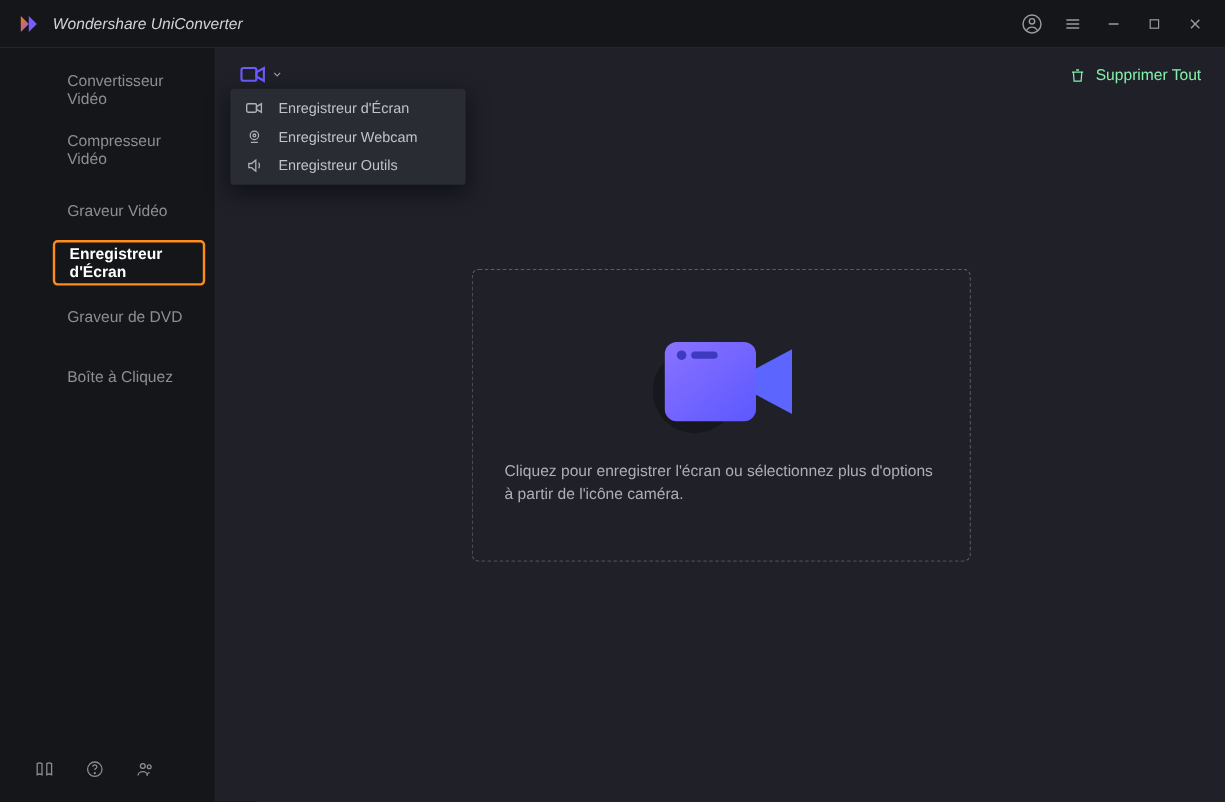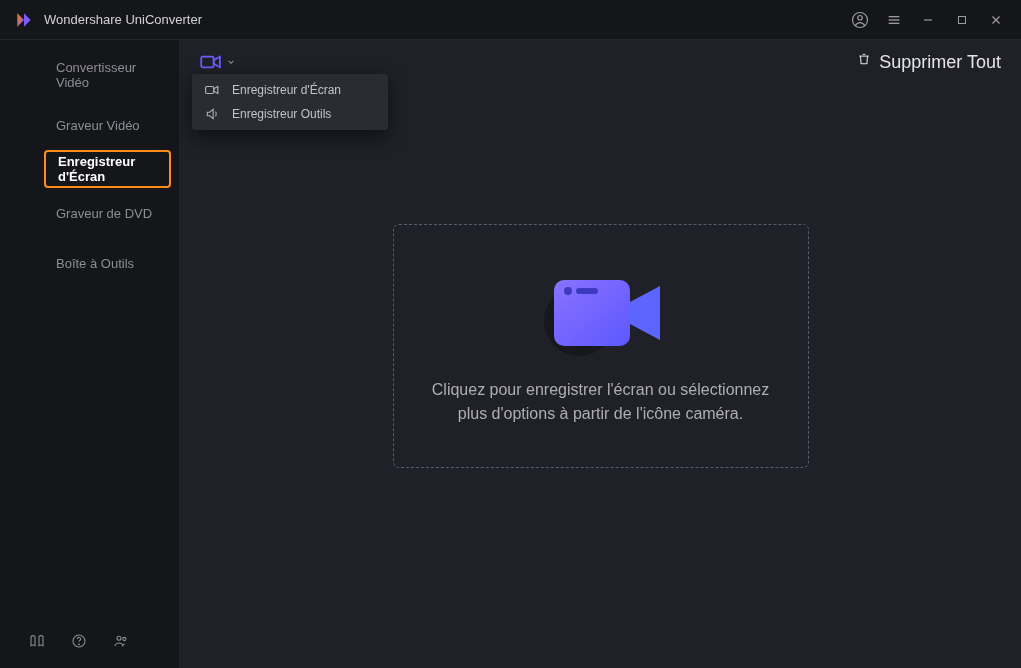--- a/index.html
+++ b/index.html
@@ -23,20 +23,21 @@
     width: 20px; height: 20px;
     margin-right: 10px;
     margin-left: 6px;
     display: inline-flex;
     align-items: center;
     justify-content: center;
   }
   .titlebar .title {
     font-size: 13px;
     color: #d2d2d6;
+    font-style: italic;
   }
   .titlebar .spacer { flex: 1; }
   .titlebar .ctl {
     width: 34px; height: 34px;
     display: inline-flex; align-items: center; justify-content: center;
     color: #9a9aa0;
     cursor: pointer;
   }
 
   .body {
@@ -101,24 +102,24 @@
     display: inline-flex;
     align-items: center;
     gap: 4px;
     color: #6b5cff;
     cursor: pointer;
     padding: 4px 6px;
   }
   .toolbar .spacer { flex: 1; }
   .clear-btn {
     display: inline-flex;
-    align-items: flex-start;
+    align-items: flex-end;
     gap: 8px;
-    color: #e5e5e5;
-    font-size: 18px;
+    color: #86efac;
+    font-size: 13px;
     cursor: pointer;
   }
 
   .dropdown {
     position: absolute;
     top: 74px;
     left: 192px;
     width: 196px;
     background: #2a2c34;
     border-radius: 3px;
@@ -151,23 +152,23 @@
     border: 1px dashed #5a5c66;
     border-radius: 6px;
     display: flex;
     flex-direction: column;
     align-items: center;
     justify-content: center;
     gap: 18px;
     cursor: pointer;
   }
   .dropzone .hint {
-    font-size: 16px;
+    font-size: 13px;
     color: #aeaeb4;
-    text-align: center;
+    text-align: left;
     line-height: 1.5;
     max-width: 360px;
   }
   .big-cam { position: relative; width: 130px; height: 94px; }
   .big-cam .shadow-circle {
     position: absolute;
     width: 70px; height: 70px;
     border-radius: 50%;
     background: #17181e;
     left: 8px; top: 20px;
@@ -225,30 +226,33 @@
 </div>
 
 <div class="body">
 
   <div class="sidebar">
     <div class="nav">
       <div class="nav-item">
           <span>Convertisseur Vidéo</span>
         </div>
       <div class="nav-item">
+          <span>Compresseur Vidéo</span>
+        </div>
+      <div class="nav-item">
           <span>Graveur Vidéo</span>
         </div>
       <div class="nav-item selected">
           <span>Enregistreur d'Écran</span>
         </div>
       <div class="nav-item">
           <span>Graveur de DVD</span>
         </div>
       <div class="nav-item">
-          <span>Boîte à Outils</span>
+          <span>Boîte à Cliquez</span>
         </div>
     </div>
     <div class="sidebar-bottom">
       <span class="bicon">
         <svg width="16" height="16" viewBox="0 0 24 24" fill="none" stroke="currentColor" stroke-width="1.6">
             <path d="M3 5 C3 5 6 3 9 5 L9 19 C6 17 3 19 3 19 Z"></path>
             <path d="M21 5 C21 5 18 3 15 5 L15 19 C18 17 21 19 21 19 Z"></path>
           </svg>
       </span>
       <span class="bicon">
@@ -320,19 +324,29 @@
       <svg width="14" height="12" viewBox="0 0 24 18" fill="none" stroke="currentColor" stroke-width="2">
           <rect x="1" y="3" width="14" height="12" rx="2"></rect>
           <path d="M15 7 L22 3 V15 L15 11 Z"></path>
         </svg>
     </span>
     <span>Enregistreur d'Écran</span>
   </div>
   <div class="dropdown-item">
     <span class="di-icon">
       <svg width="14" height="14" viewBox="0 0 24 24" fill="none" stroke="currentColor" stroke-width="1.8">
+          <circle cx="12" cy="10" r="6"></circle>
+          <circle cx="12" cy="10" r="2"></circle>
+          <path d="M7 20h10"></path>
+        </svg>
+    </span>
+    <span>Enregistreur Webcam</span>
+  </div>
+  <div class="dropdown-item">
+    <span class="di-icon">
+      <svg width="14" height="14" viewBox="0 0 24 24" fill="none" stroke="currentColor" stroke-width="1.8">
           <path d="M4 9v6h4l6 5V4L8 9H4z"></path>
           <path d="M18 8c1.5 1.5 1.5 6.5 0 8"></path>
         </svg>
     </span>
     <span>Enregistreur Outils</span>
   </div>
 </div>
 
 </body></html>

